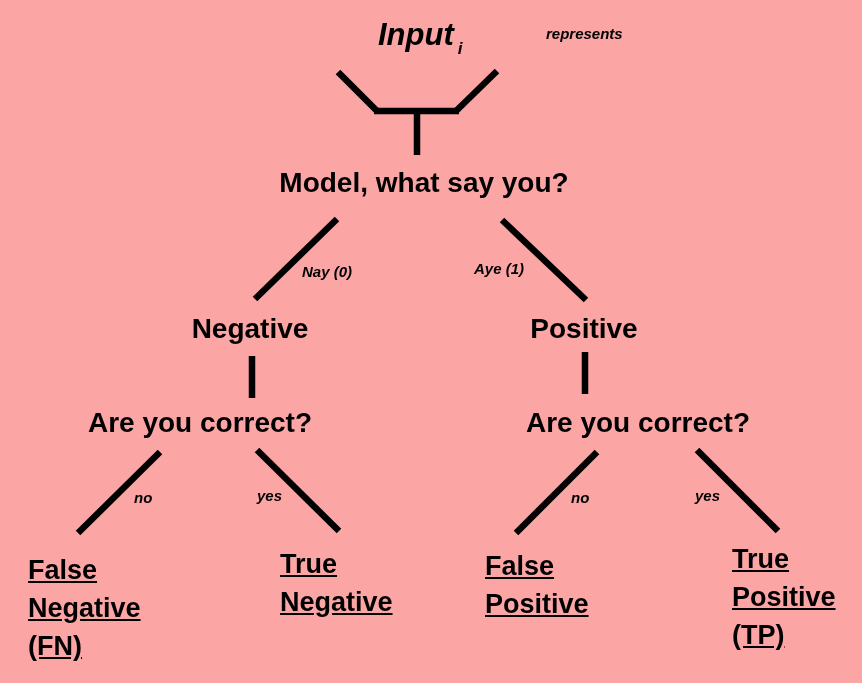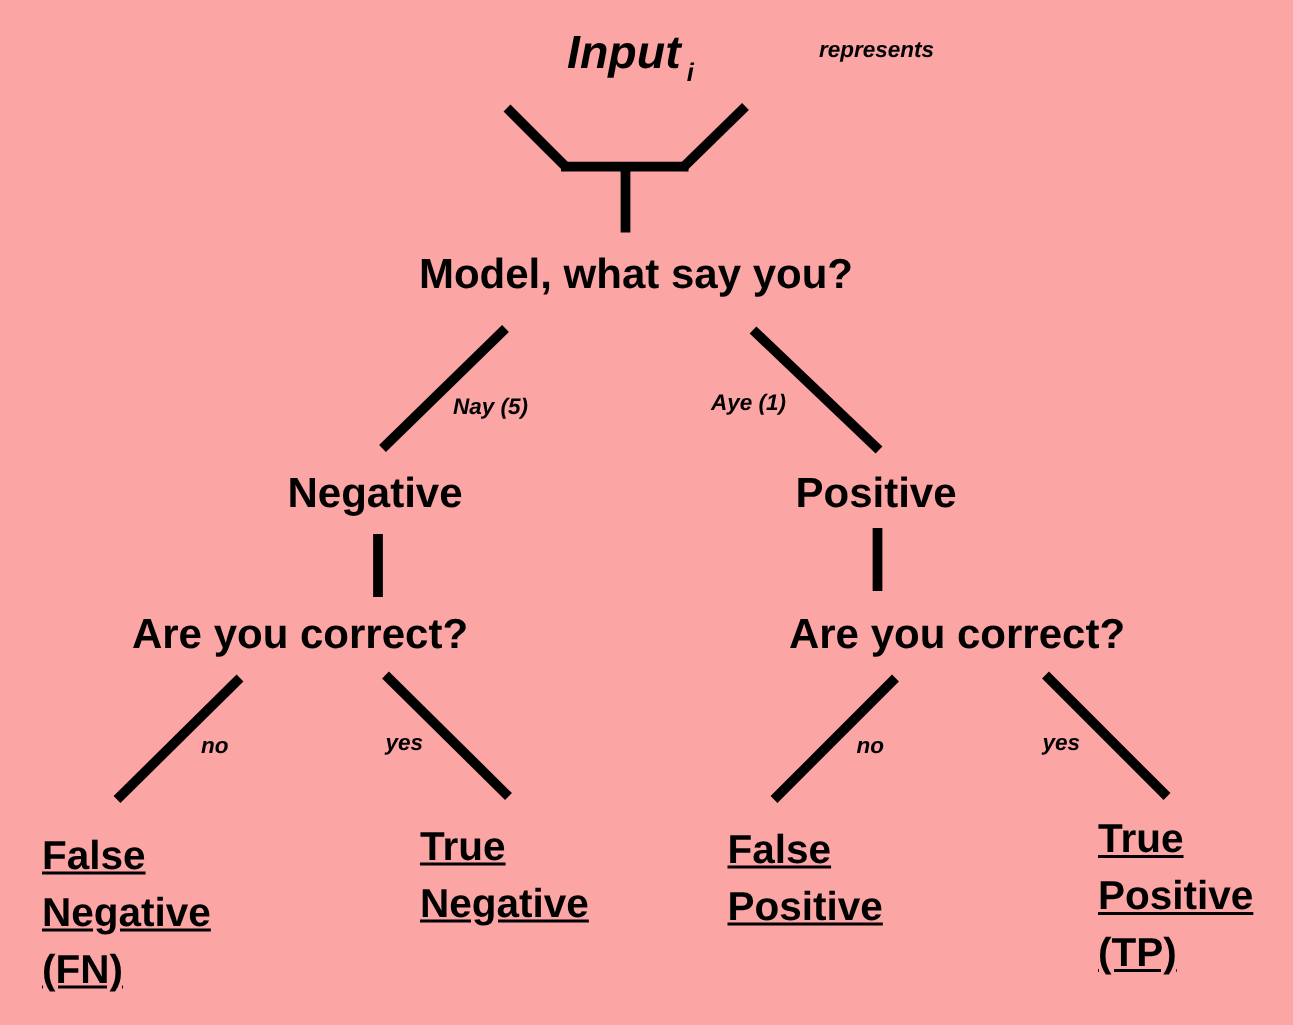--- a/index.html
+++ b/index.html
@@ -111,21 +111,21 @@
   <div class="txt root-title" style="left:378px; top:19px;">
     <span>Input</span><span class="root-sub">i</span>
   </div>
 
   <div class="txt annotation" style="left:533px; top:24px;">
     <div class="line2">represents</div>
   </div>
 
   <div class="txt question centered" style="left:424px; top:169px;">Model, what say you?</div>
 
-  <div class="txt edge-label" style="left:302px; top:264px;">Nay (5)</div>
+  <div class="txt edge-label" style="left:302px; top:264px;">Nay (0)</div>
   <div class="txt edge-label" style="left:474px; top:261px;">Aye (1)</div>
 
   <div class="txt node-label centered" style="left:250px; top:315px;">Negative</div>
   <div class="txt node-label centered" style="left:584px; top:315px;">Positive</div>
 
   <div class="txt question centered" style="left:200px; top:409px;">Are you correct?</div>
   <div class="txt question centered" style="left:638px; top:409px;">Are you correct?</div>
 
   <div class="txt edge-label" style="left:134px; top:490px;">no</div>
   <div class="txt edge-label" style="left:257px; top:488px;">yes</div>

